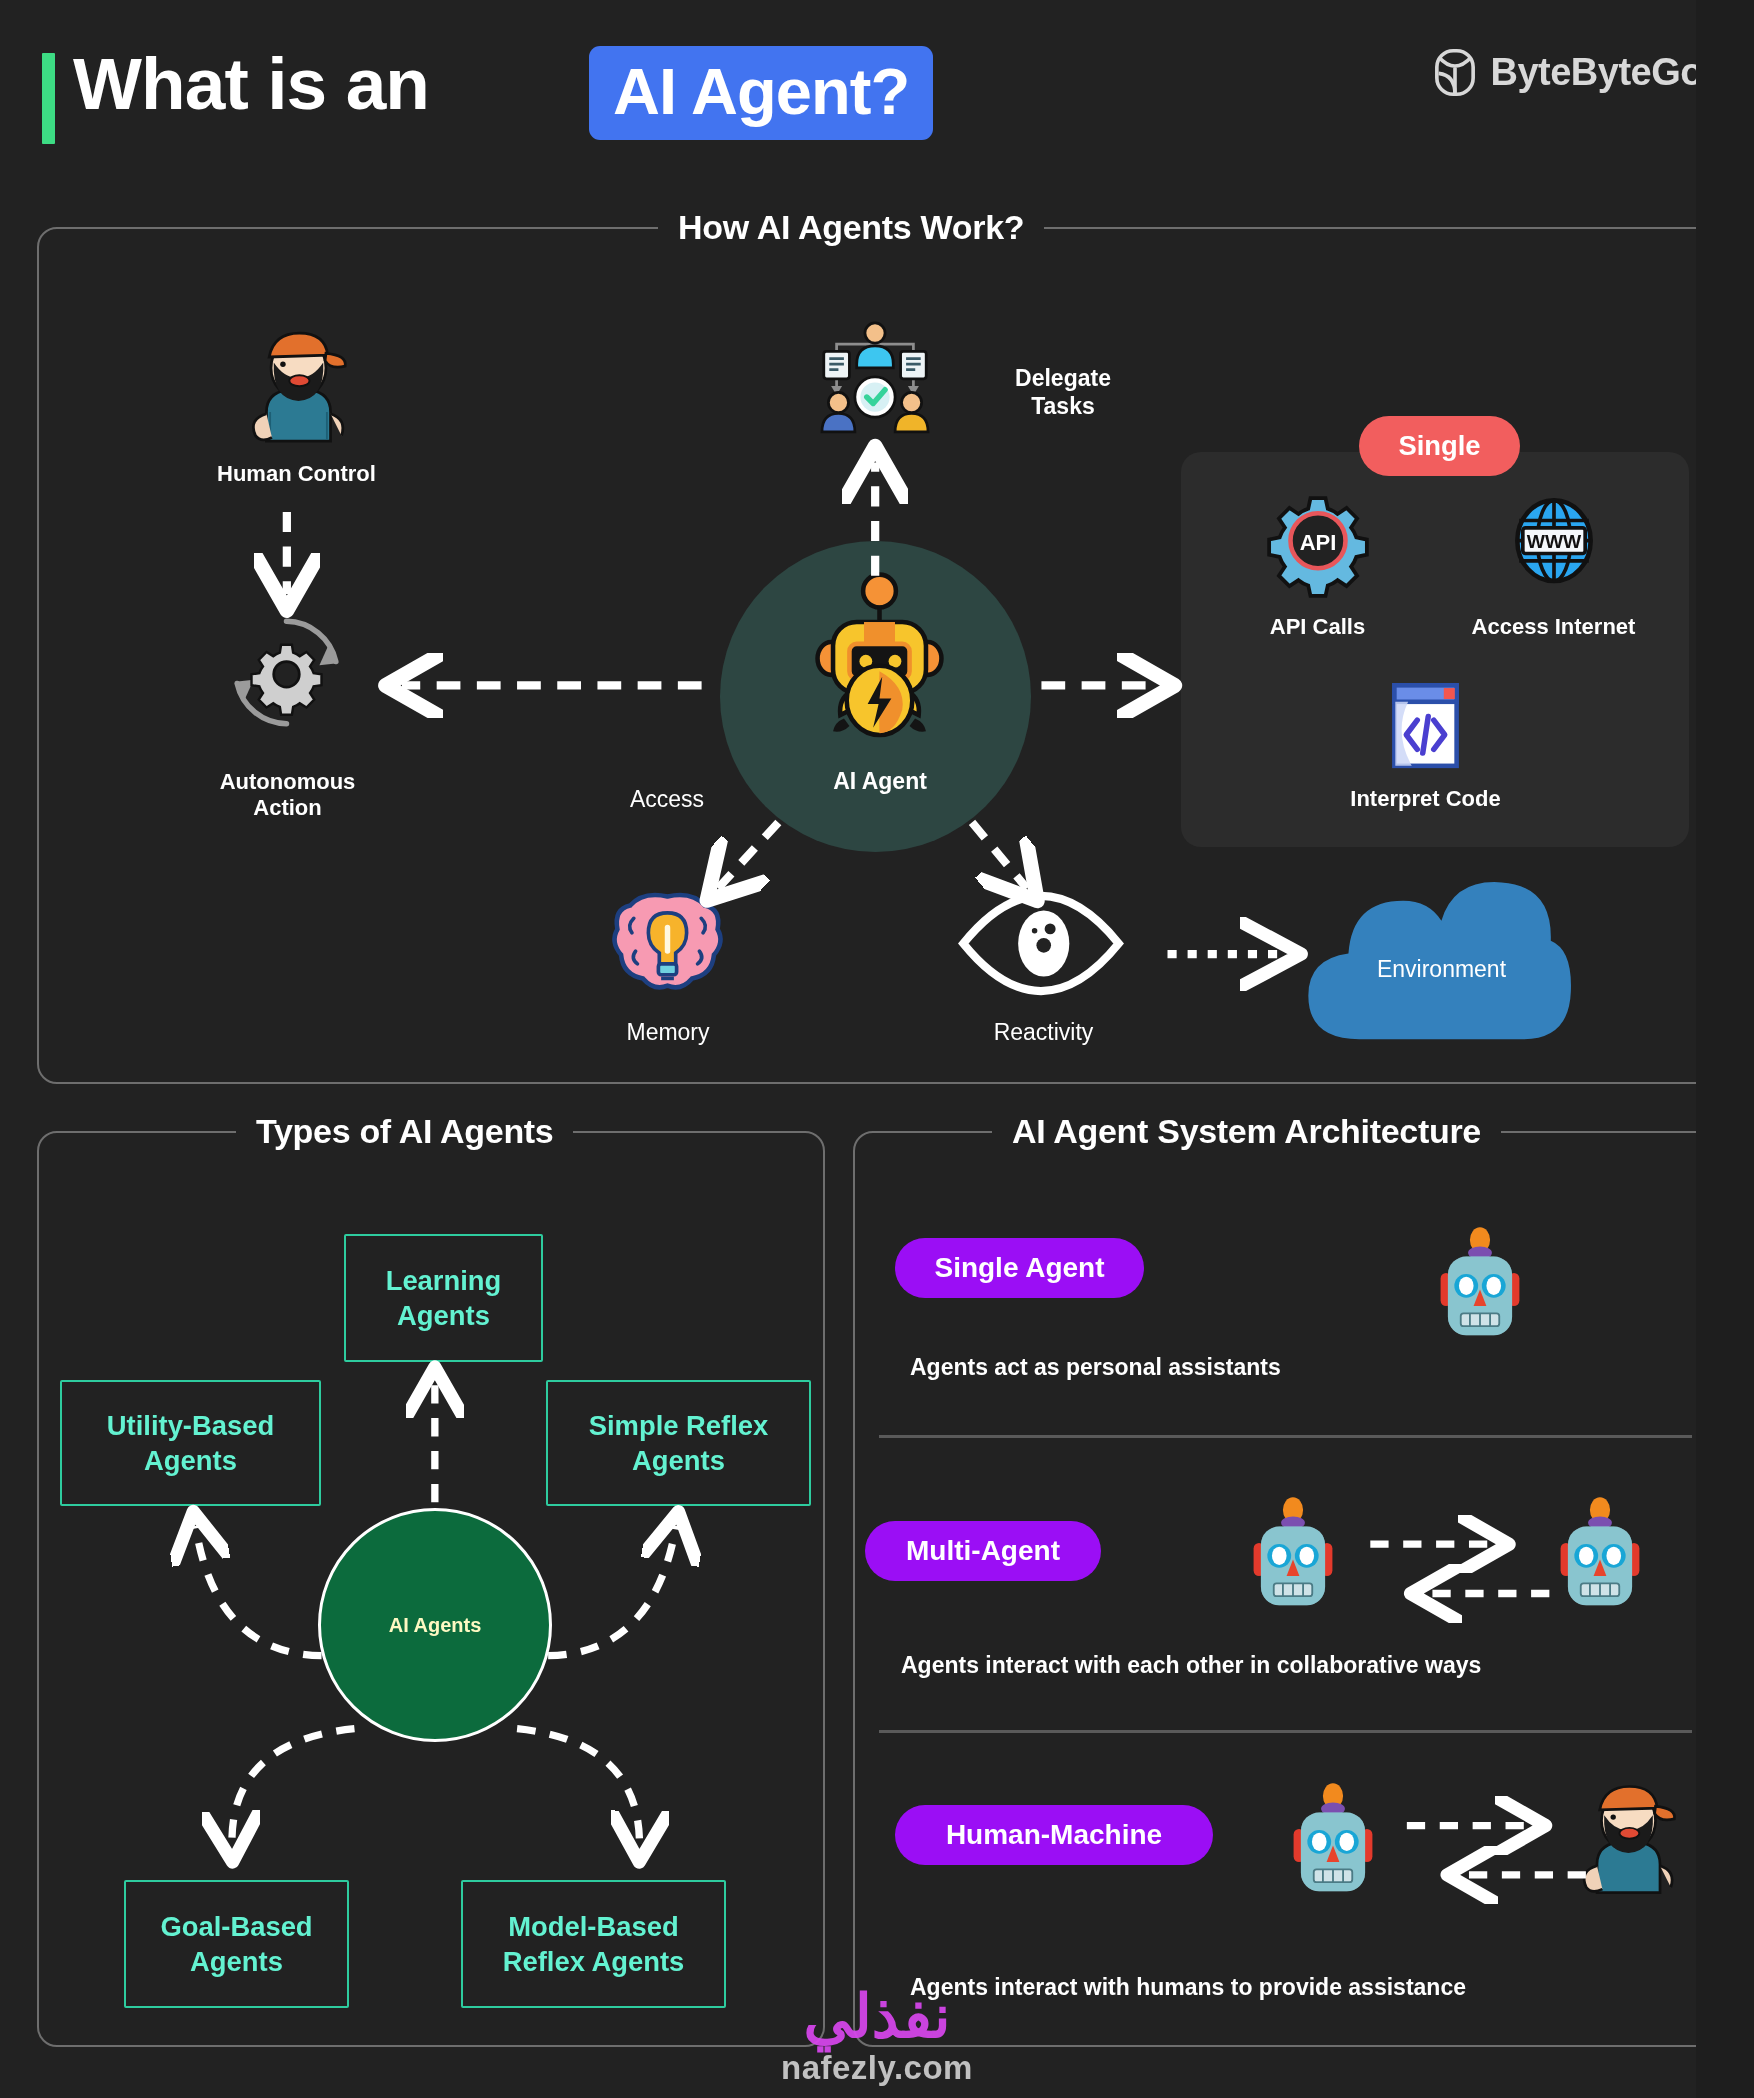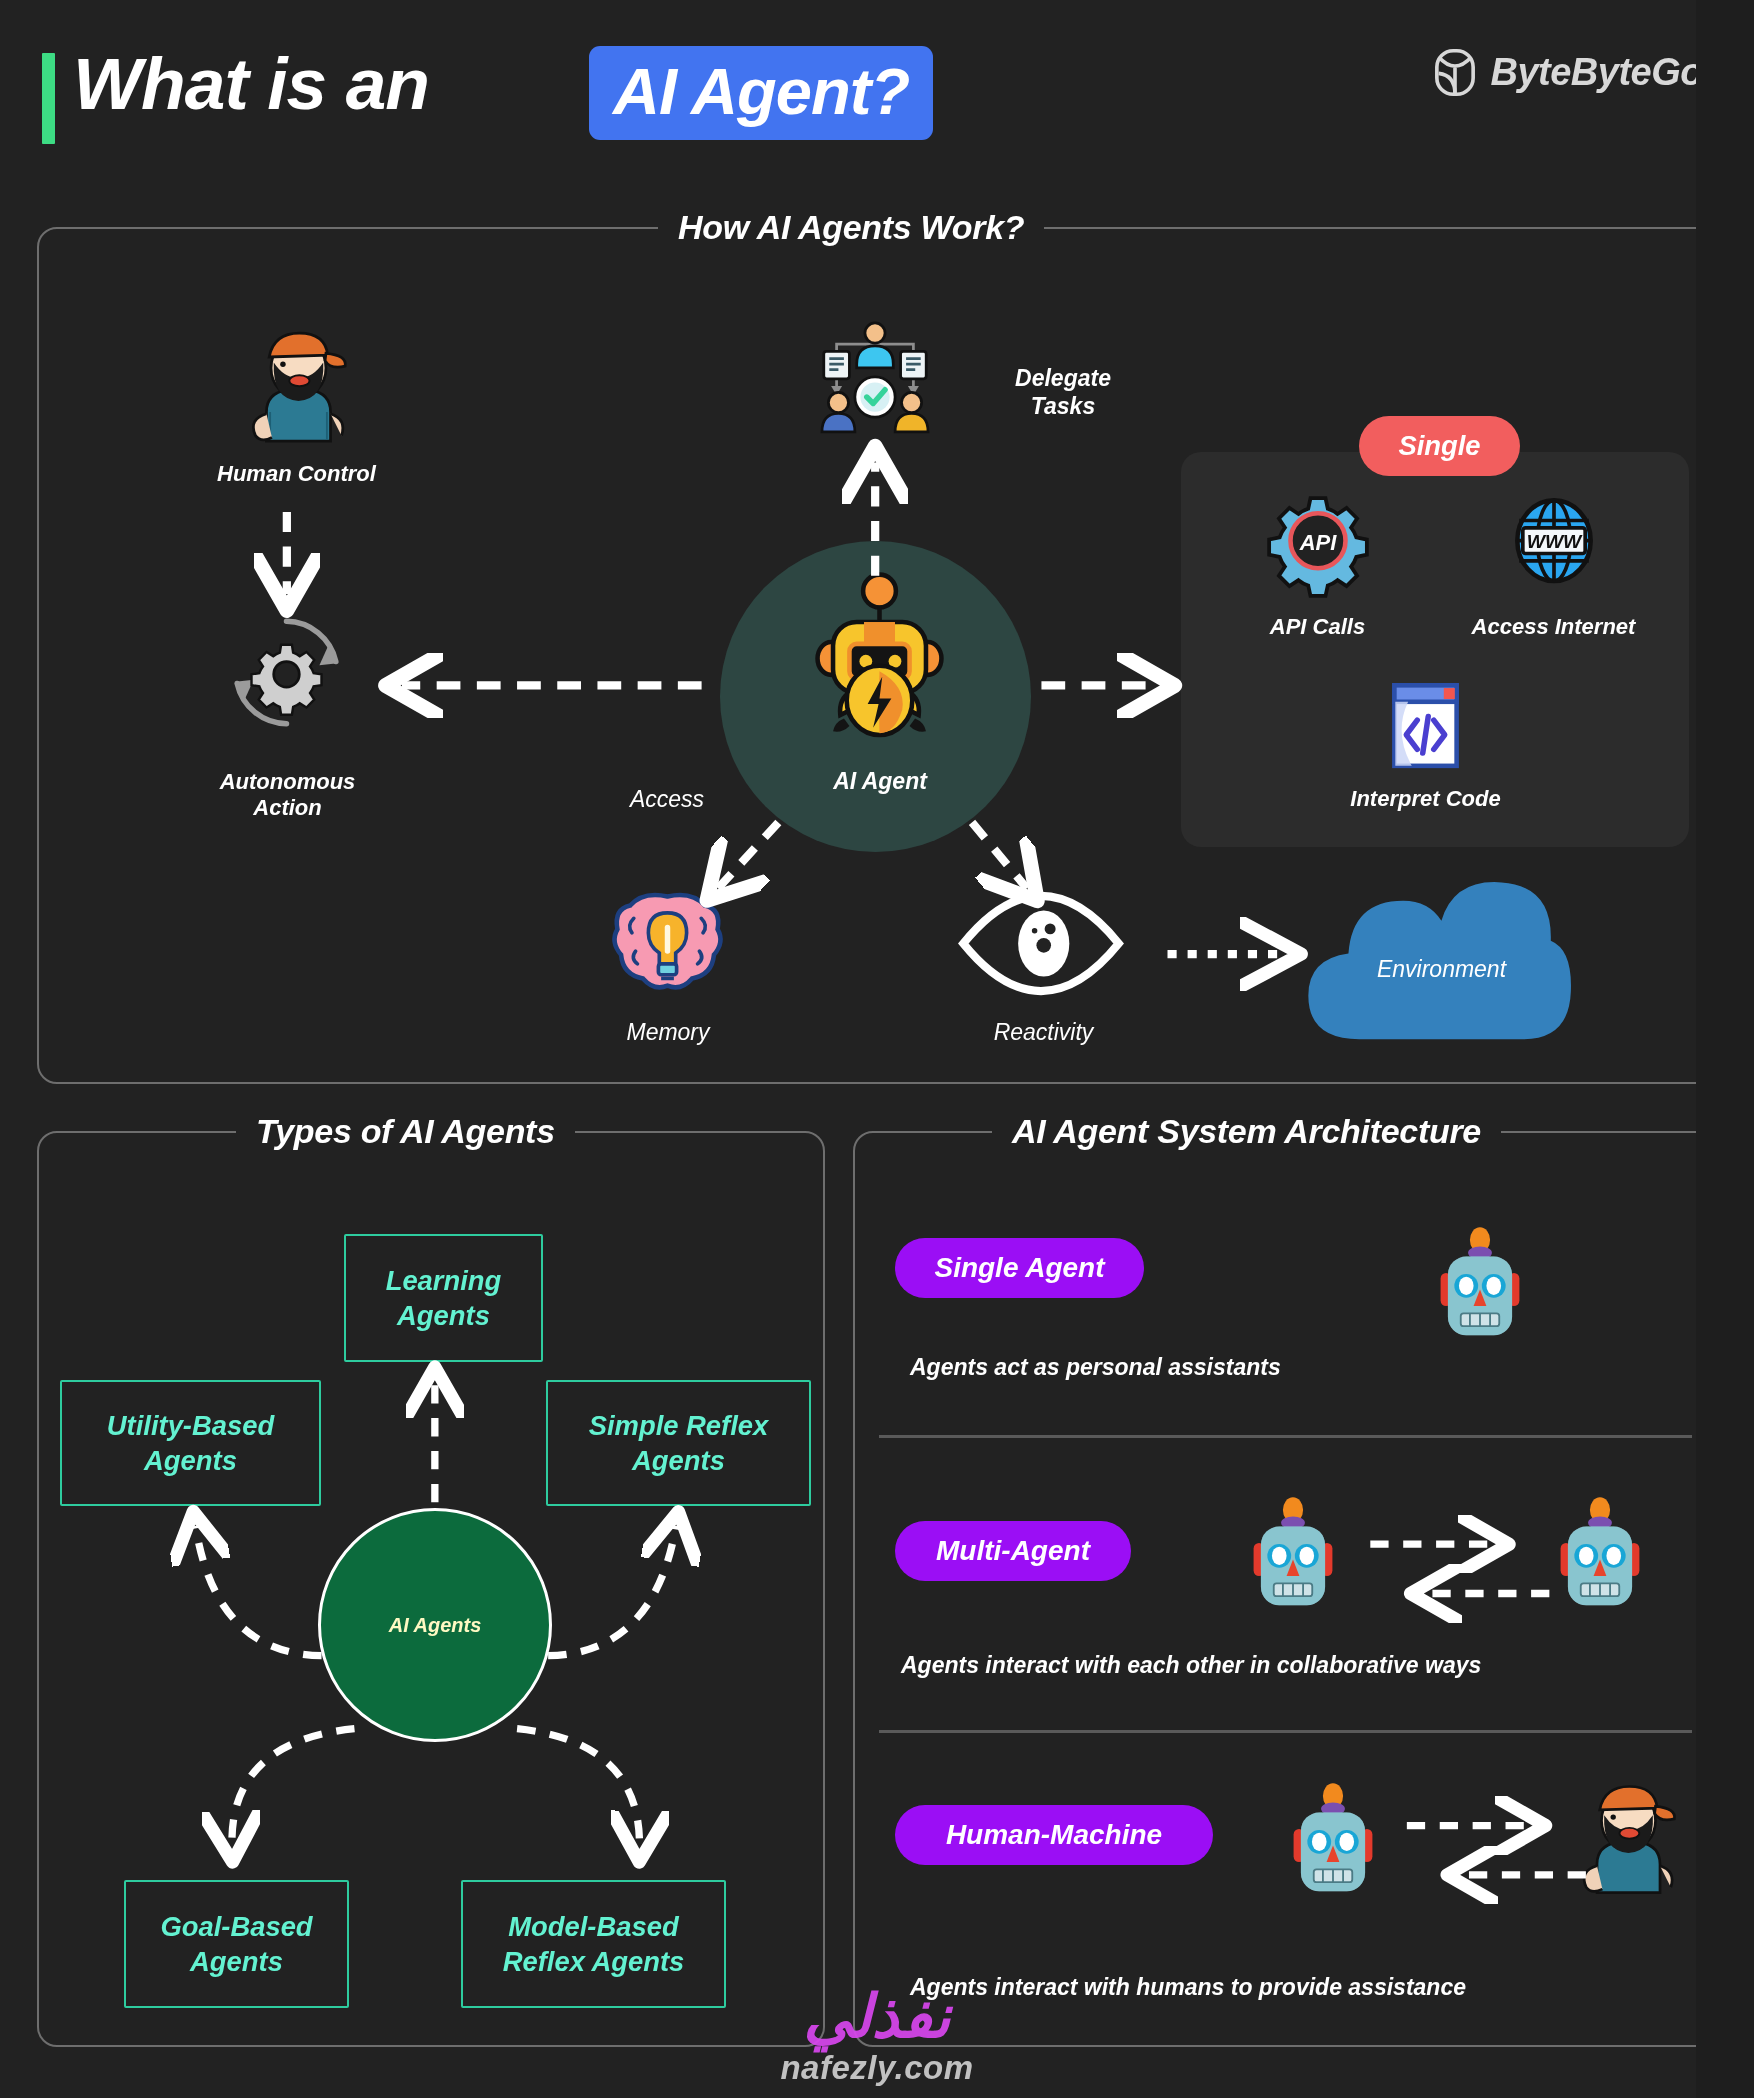--- a/index.html
+++ b/index.html
@@ -6,21 +6,20 @@
   html, body {
     background: #1e1e1e;
     font-family: "Liberation Sans", sans-serif;
   }
   #page {
     position: relative;
     width: 1696px;
     height: 2099px;
     background: #222222;
     overflow: hidden;
-    font-style: italic;
   }
 
   
   #header {
     position: absolute;
     left: 0; top: 0;
     width: 1754px; height: 183px;
   }
   #title-bar {
     position: absolute;
@@ -272,21 +271,21 @@
     height: 2.7px;
     background: #5a5a5a;
   }
   .bot { position: absolute; width: 90px; height: 110px; }
 
   #arch-pill-single { left: 895px; top: 1238px; width: 249px; }
   #arch-bot-single  { left: 1435px; top: 1229px; }
   #arch-desc-single { left: 910px;  top: 1354px; }
   #arch-div-1       { left: 879px;  top: 1435px; width: 813px; }
 
-  #arch-pill-multi  { left: 895px; top: 1521px; width: 236px; }
+  #arch-pill-multi  { left: 865px; top: 1521px; width: 236px; }
   #arch-bot-multi-a { left: 1248px; top: 1499px; }
   #arch-bot-multi-b { left: 1555px; top: 1499px; }
   #arch-desc-multi  { left: 901px;  top: 1652px; }
   #arch-div-2       { left: 879px;  top: 1730px; width: 813px; }
 
   #arch-pill-human  { left: 895px; top: 1805px; width: 318px; }
   #arch-bot-human   { left: 1288px; top: 1785px; }
   #arch-human-emoji { position: absolute; left: 1570px; top: 1773px; width: 117px; height: 126px; }
   #arch-desc-human  { left: 910px;  top: 1974px; }
 

